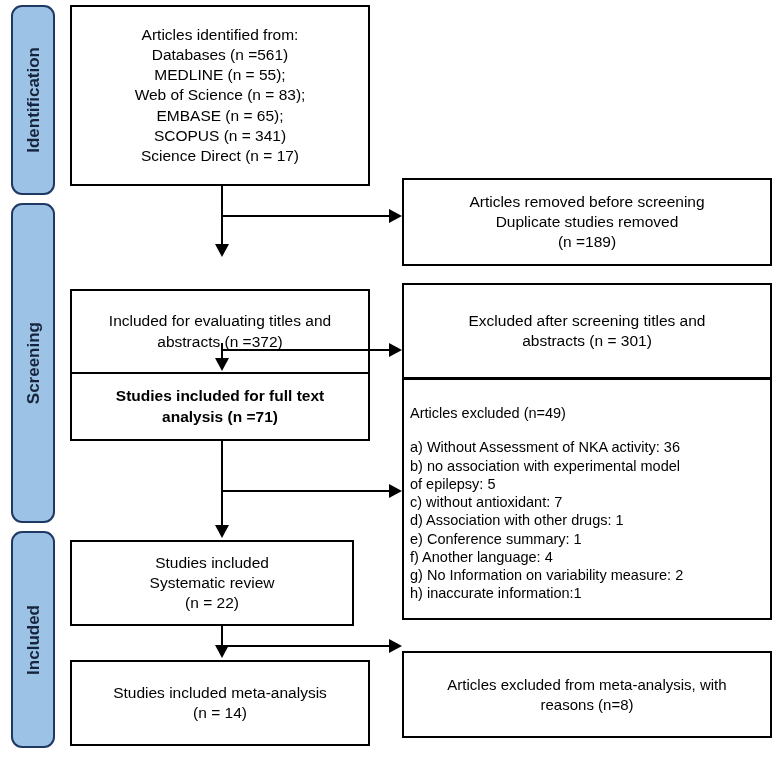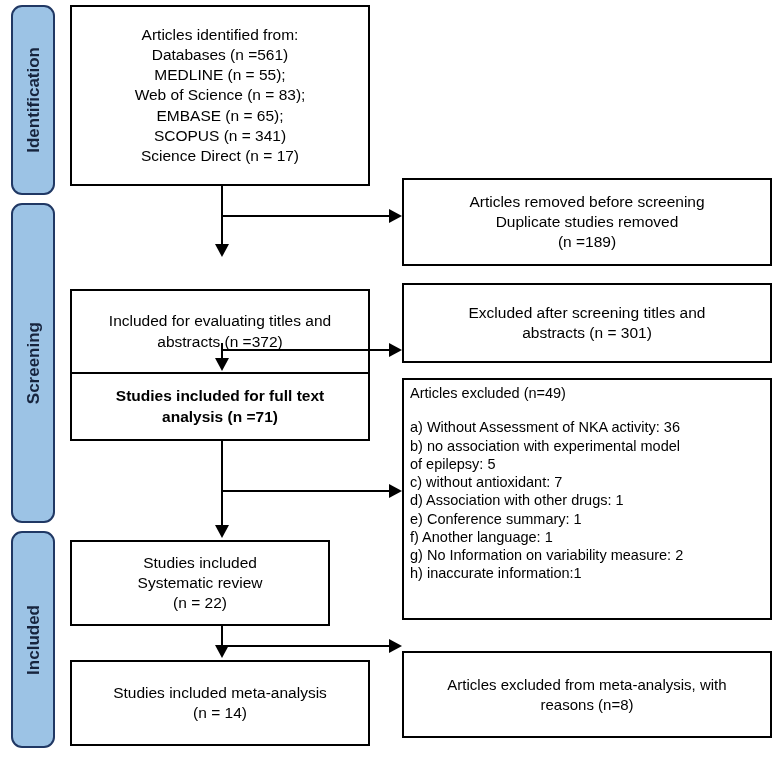--- a/index.html
+++ b/index.html
@@ -131,52 +131,52 @@
   <div class="flow-box" style="left:70px;top:258px;width:300px;height:85px;margin-top:31px;">
     <div class="box-text">Included for evaluating titles and
 abstracts      (n =372)</div>
   </div>
 
   <div class="flow-box" style="left:70px;top:372px;width:300px;height:69px;font-weight:bold;">
     <div class="box-text">Studies included for full text
 analysis (n =71)</div>
   </div>
 
-  <div class="flow-box" style="left:70px;top:540px;width:260px;height:86px;">
+  <div class="flow-box" style="left:70px;top:540px;width:284px;height:86px;">
     <div class="box-text">Studies included
 Systematic review
 (n = 22)</div>
   </div>
 
   <div class="flow-box" style="left:70px;top:660px;width:300px;height:86px;">
     <div class="box-text">Studies included meta-analysis
 (n = 14)</div>
   </div>
 
   <div class="flow-box" style="left:402px;top:178px;width:370px;height:88px;">
     <div class="box-text">Articles removed before screening
 Duplicate studies removed
 (n =189)</div>
   </div>
 
-  <div class="flow-box" style="left:402px;top:283px;width:370px;height:80px;">
+  <div class="flow-box" style="left:402px;top:283px;width:370px;height:96px;">
     <div class="box-text">Excluded after screening titles and
 abstracts (n = 301)</div>
   </div>
 
-  <div class="flow-box left-align top-align sz-145" style="left:402px;top:378px;width:370px;height:242px;padding-top:4px;">
+  <div class="flow-box left-align top-align sz-145" style="left:402px;top:378px;width:370px;height:242px;padding-top:24px;">
     <div class="box-text">Articles excluded (n=49)</div>
     <div class="box-text" style="height:16px;"></div>
     <div class="box-text">a) Without Assessment  of NKA activity: 36</div>
     <div class="box-text">b) no association with experimental model</div>
     <div class="box-text">of epilepsy: 5</div>
     <div class="box-text">c) without antioxidant: 7</div>
     <div class="box-text">d) Association with other drugs: 1</div>
     <div class="box-text">e) Conference summary: 1</div>
-    <div class="box-text">f) Another language: 1</div>
+    <div class="box-text">f) Another language: 4</div>
     <div class="box-text">g) No Information on variability measure: 2</div>
     <div class="box-text">h) inaccurate information:1</div>
   </div>
 
   <div class="flow-box sz-15" style="left:402px;top:635px;width:370px;height:87px;margin-top:16px;">
     <div class="box-text">Articles excluded from meta-analysis, with
 reasons (n=8)</div>
   </div>
 
   <div class="v-line" style="left:221px;top:186px;height:58px;"></div>

